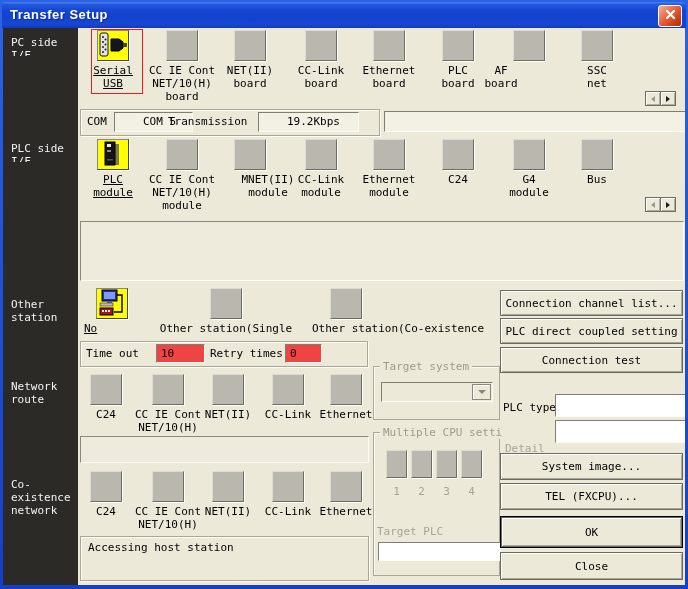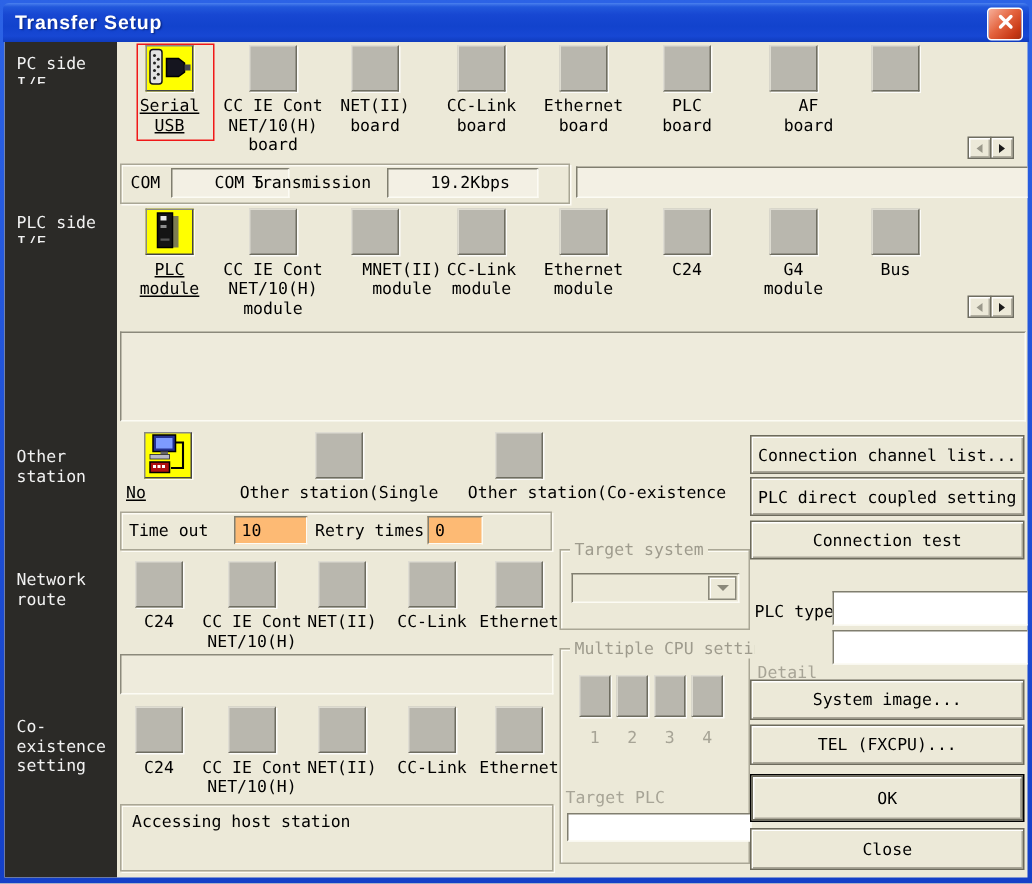--- a/index.html
+++ b/index.html
@@ -18,21 +18,21 @@
   .sblbl{position:absolute;left:8px;white-space:pre-line;line-height:13px;overflow:hidden;}
   .clip2{height:20px;}
   .sq{position:absolute;width:30px;height:29px;background:#b9b7ae;border:1px solid;
       border-color:#dedcd2 #6e6d61 #6e6d61 #dedcd2;box-shadow:1px 1px 0 rgba(255,255,255,.85);}
   .sq.sel{background:#ffff00;border-color:#888 #444 #444 #888;}
   .iconlbl{position:absolute;width:90px;text-align:center;white-space:pre-line;line-height:13px;}
   .leftlbl{position:absolute;white-space:nowrap;}
   .uline{text-decoration:underline;text-underline-offset:1px;}
   .ebox{position:absolute;border:1px solid #a9a695;box-shadow:1px 1px 0 #fdfcf5, inset 1px 1px 0 #fdfcf5;}
   .panel{background:#eeebdc;border:1px solid;border-color:#8b897b #fcfbf4 #fcfbf4 #8b897b;position:absolute;}
-  .field{position:absolute;background:#fdba74;border:1px solid;border-color:#807e6f #fcfbf4 #fcfbf4 #807e6f;
+  .field{position:absolute;background:#ef4444;border:1px solid;border-color:#807e6f #fcfbf4 #fcfbf4 #807e6f;
          padding:2px 3px 0 4px;line-height:14px;overflow:hidden;white-space:nowrap;}
   .field.beige{background:#f3f0e4;padding-left:28px;}
   .field.white{background:#ffffff;}
   .btn{position:absolute;background:#ece9d8;border:1px solid #6c6a5c;
        box-shadow:inset 1px 1px 0 #fff, inset -1px -1px 0 #a9a697;
        display:flex;align-items:center;justify-content:center;cursor:pointer;font-size:11px;}
   .btn.default{box-shadow:0 0 0 1px #000, inset 1px 1px 0 #fff, inset -1px -1px 0 #a9a697;}
   .group{position:absolute;border:1px solid #aaa796;box-shadow:inset 1px 1px 0 #fdfcf5;}
   .legend{position:absolute;top:-7px;left:6px;background:#ece9d8;padding:0 3px;color:#9e9b8d;
           white-space:nowrap;max-width:117px;overflow:hidden;}
@@ -68,21 +68,21 @@
     <div class="sidebar">
       <div class="sblbl clip2" style="top:8px;">PC side
 I/F</div>
       <div class="sblbl clip2" style="top:114px;">PLC side
 I/F</div>
       <div class="sblbl" style="top:270px;">Other
 station</div>
       <div class="sblbl" style="top:352px;">Network
 route</div>
       <div class="sblbl" style="top:450px;width:70px;">Co-existence
-setting</div>
+network</div>
     </div>
 
     <div class="sq sel" style="left:94px;top:2px;">
       <svg width="30" height="29" viewBox="0 0 30 29">
         <rect x="2" y="2" width="8" height="23" rx="2" fill="#e3e3e3" stroke="#15151f"></rect>
         <circle cx="5" cy="6" r="1" fill="#222"></circle>
           <circle cx="7.5" cy="8.5" r="1" fill="#222"></circle>
         <circle cx="5" cy="11" r="1" fill="#222"></circle>
           <circle cx="7.5" cy="13.5" r="1" fill="#222"></circle>
         <circle cx="5" cy="16" r="1" fill="#222"></circle>
@@ -106,22 +106,24 @@
 NET/10(H)
 board</div>
     <div class="iconlbl" style="left:202px;top:36px;">NET(II)
 board</div>
     <div class="iconlbl" style="left:273px;top:36px;">CC-Link
 board</div>
     <div class="iconlbl" style="left:341px;top:36px;">Ethernet
 board</div>
     <div class="iconlbl" style="left:410px;top:36px;">PLC
 board</div>
-    <div class="iconlbl" style="left:491px;top:36px;">AF
-board</div>
+    <div class="iconlbl" style="left:453px;top:36px;">AF
+board</div>
+    <div class="iconlbl" style="left:549px;top:36px;">SSC
+net</div>
 
     <div class="redbox" style="left:88px;top:1px;width:50px;height:63px;"></div>
 
     <div class="arrowbtn" style="left:642px;top:63px;">
         <span class="tri-l"></span>
       </div>
     <div class="arrowbtn" style="left:657px;top:63px;">
         <span class="tri-r"></span>
       </div>
 

